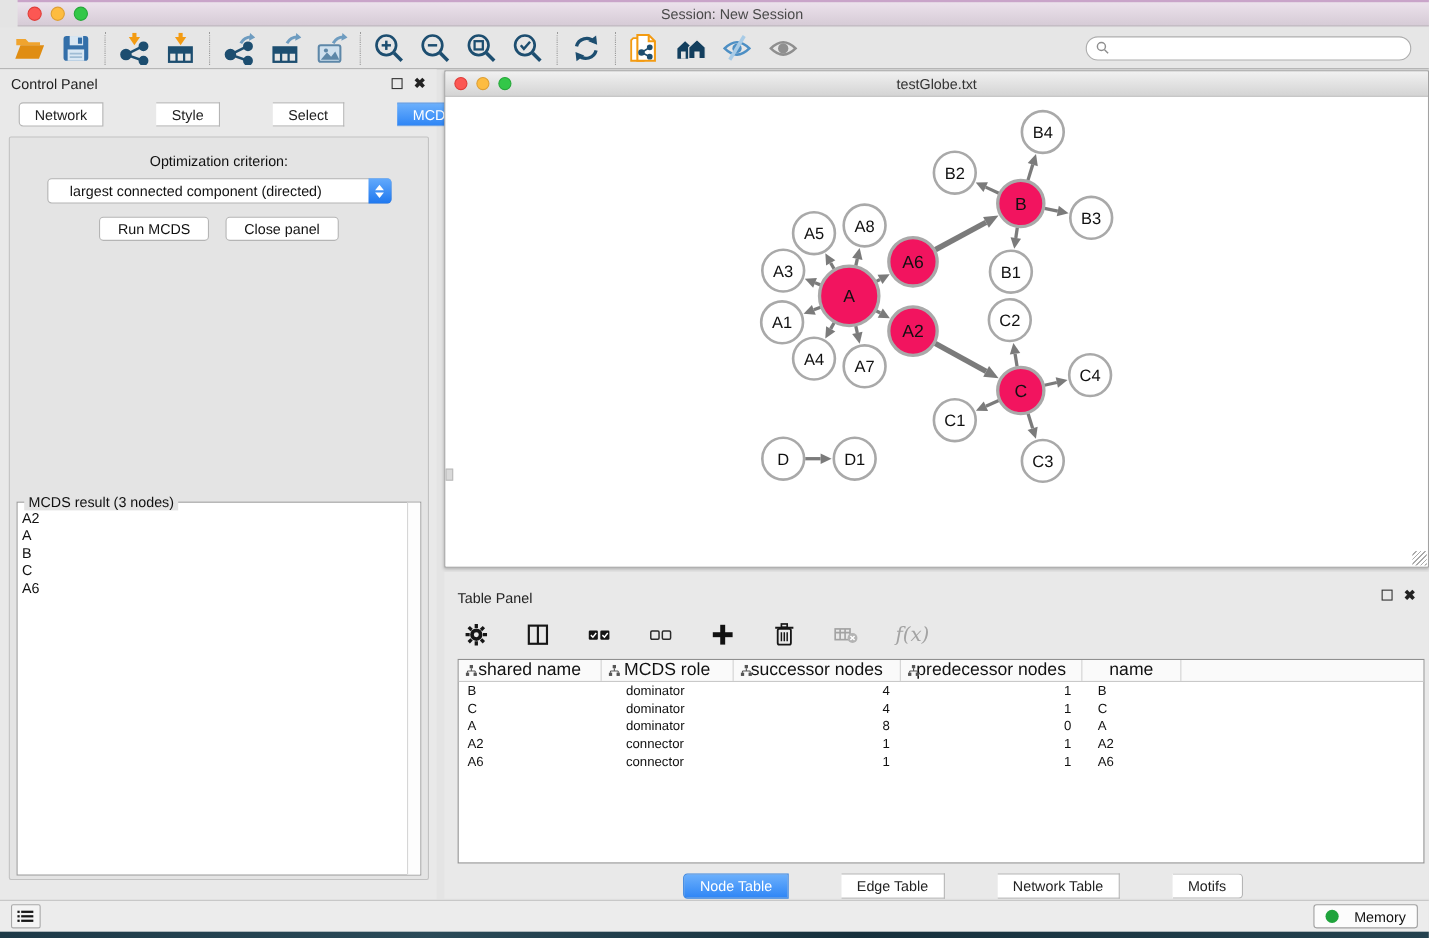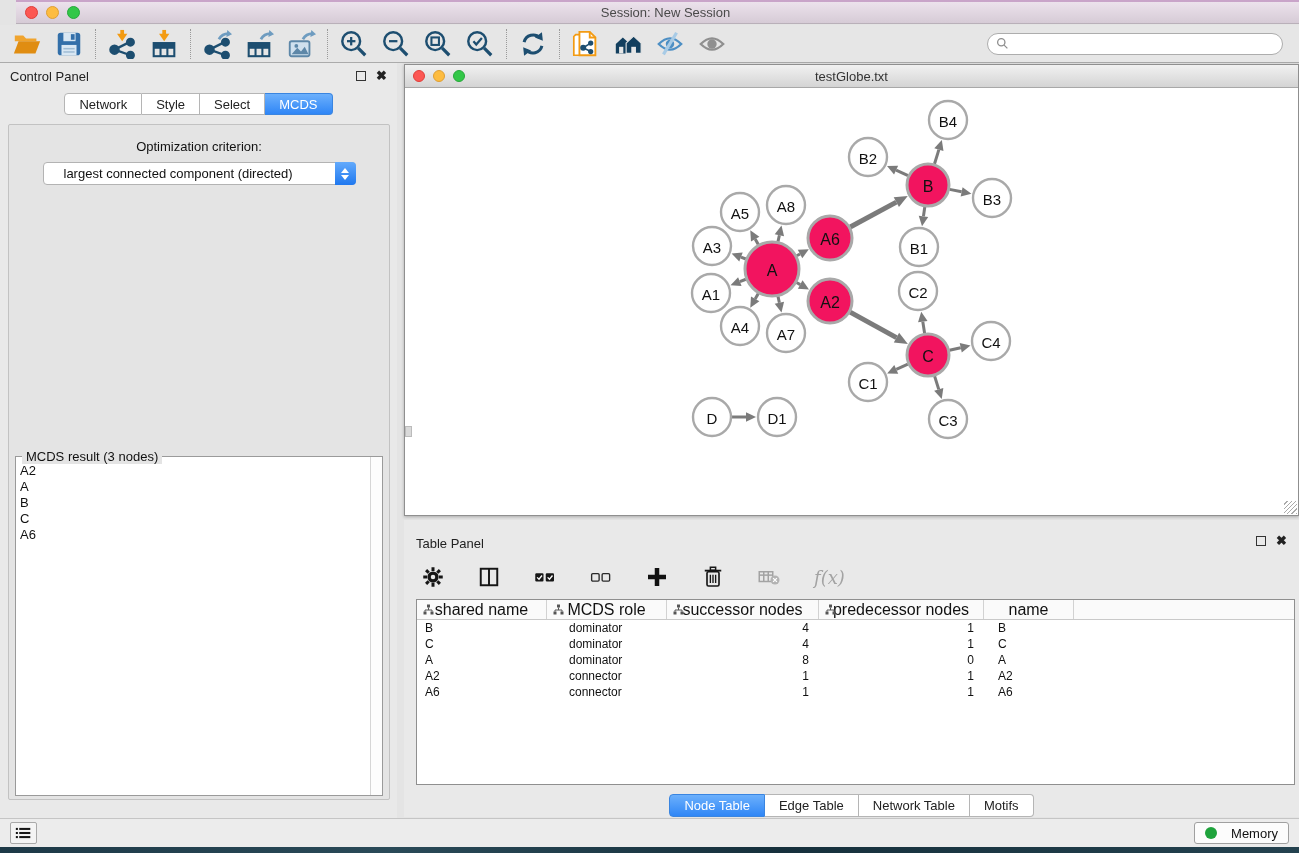--- a/index.html
+++ b/index.html
@@ -31,21 +31,21 @@
   
   .control-panel { position:absolute; left:0; top:63px; width:397px; height:755px; background:#e9e9e9; }
   .panel-head { height:26px; display:flex; align-items:center; padding:0 10px; }
   .panel-head .ptitle { font-size:13px; color:#222; }
   .panel-head .pbtns { margin-left:auto; display:flex; gap:10px; align-items:center; }
   .float-ic { width:10px; height:10px; border:1.6px solid #333; display:inline-block; cursor:pointer; }
   .close-ic { font-size:13px; font-weight:bold; color:#222; cursor:pointer; line-height:10px; }
 
   .segmented { display:flex; justify-content:center; margin-top:4px; }
   .segbtn { height:22px; padding:0 14px; background:#fff; border:1px solid #b5b5b5; border-left:none;
-    font-size:13px; color:#222; display:flex; align-items:center; cursor:pointer; font-family:"Liberation Sans",sans-serif; }
+    font-size:13px; color:#222; display:flex; align-items:center; cursor:pointer; font-family:"Liberation Sans",sans-serif;margin-left:48px; }
   .segbtn:first-child { border-left:1px solid #b5b5b5; border-radius:4px 0 0 4px; }
   .segbtn:last-child { border-radius:0 4px 4px 0; }
   .segbtn.active { background:linear-gradient(#6cb0fc,#2f86f6); color:#fff; border-color:#3a85e0; }
 
   .cp-box { position:absolute; left:8px; top:61px; width:382px; height:676px; background:#e4e4e4;
     border:1px solid #c2c2c2; border-radius:2px; }
   .opt-label { text-align:center; margin-top:14px; font-size:13px; color:#111; }
   .dropdown { position:relative; margin:8px auto 0; width:313px; height:23px; background:#fff;
     border:1px solid #b3b3b3; border-radius:4px; display:flex; align-items:center; cursor:pointer; }
   .dropdown .dval { flex:1; padding-left:20px; font-size:13px; color:#111; white-space:nowrap; overflow:hidden; }
@@ -300,20 +300,24 @@
       <button class="segbtn active">MCDS</button>
     </div>
   <div class="cp-box">
     <div class="opt-label">Optimization criterion:</div>
     <div class="dropdown">
       <span class="dval">largest connected component (directed)</span>
       <span class="stepper">
           <span class="chev-up"></span>
           <span class="chev-dn"></span>
         </span>
+    </div>
+    <div class="btnrow">
+      <button class="macbtn">Run MCDS</button>
+      <button class="macbtn">Close panel</button>
     </div>
     <div class="result-box">
       <span class="result-legend">MCDS result (3 nodes)</span>
       <div class="result-list" id="result-list">
           <div class="ritem">A2</div>
           <div class="ritem">A</div>
           <div class="ritem">B</div>
           <div class="ritem">C</div>
           <div class="ritem">A6</div>
         </div>

